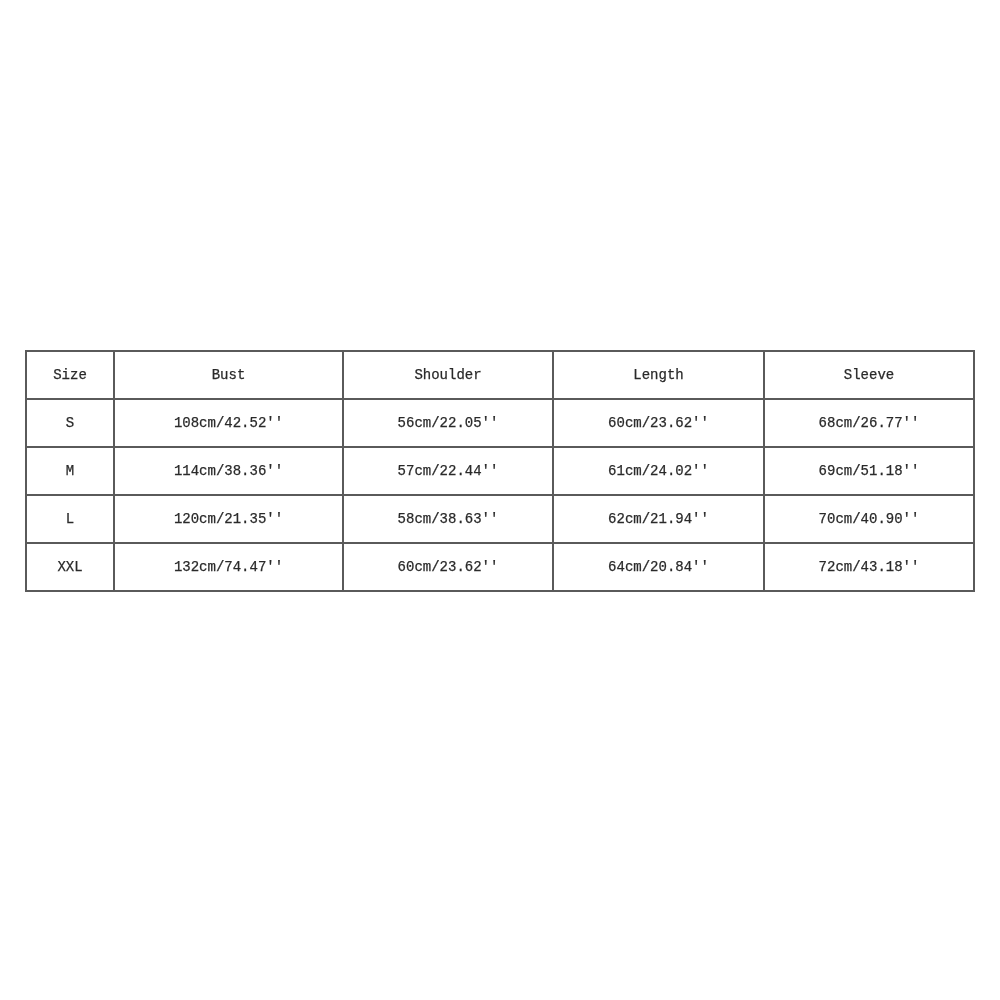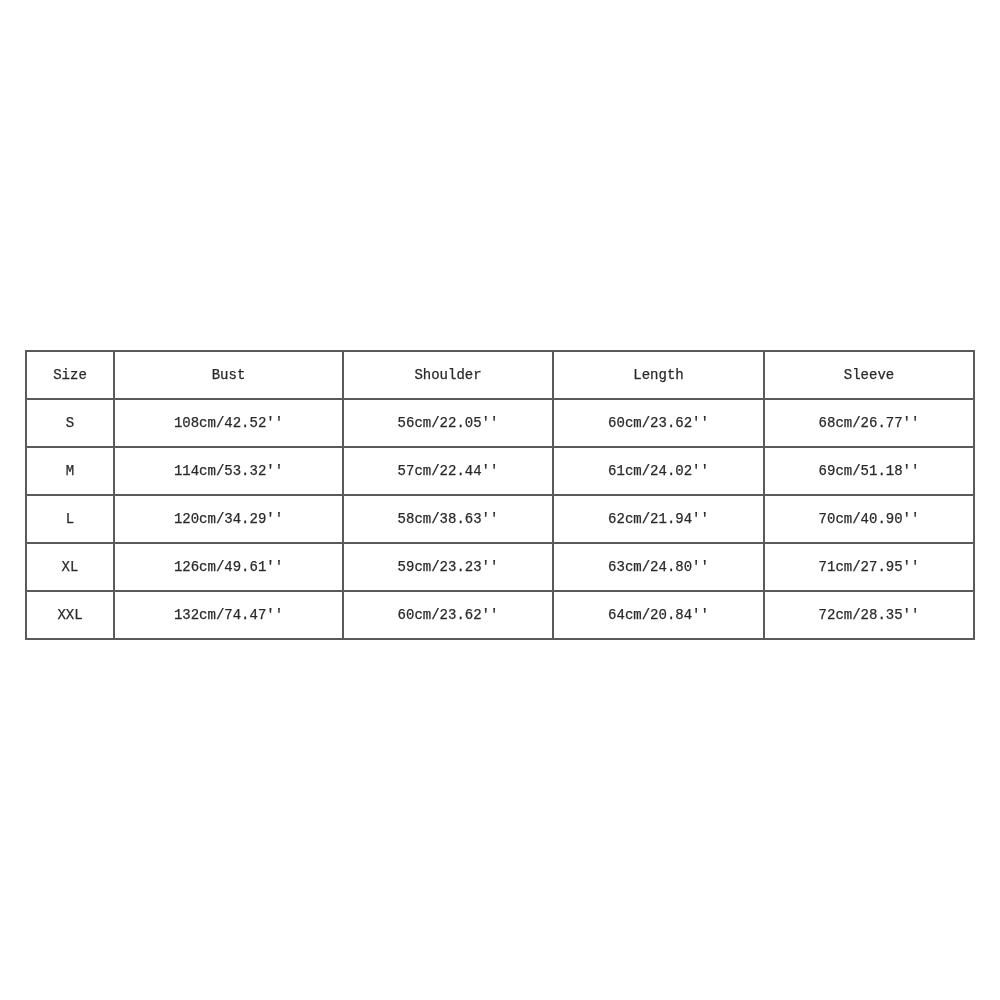--- a/index.html
+++ b/index.html
@@ -53,40 +53,33 @@
   <tbody>
     <tr>
       <td>S</td>
       <td>108cm/42.52''</td>
       <td>56cm/22.05''</td>
       <td>60cm/23.62''</td>
       <td>68cm/26.77''</td>
     </tr>
     <tr>
       <td>M</td>
-      <td>114cm/53.32''</td>
+      <td>114cm/38.36''</td>
       <td>57cm/22.44''</td>
       <td>61cm/24.02''</td>
       <td>69cm/51.18''</td>
     </tr>
     <tr>
       <td>L</td>
-      <td>120cm/34.29''</td>
+      <td>120cm/21.35''</td>
       <td>58cm/38.63''</td>
       <td>62cm/21.94''</td>
       <td>70cm/40.90''</td>
-    </tr>
-    <tr>
-      <td>XL</td>
-      <td>126cm/49.61''</td>
-      <td>59cm/23.23''</td>
-      <td>63cm/24.80''</td>
-      <td>71cm/27.95''</td>
     </tr>
     <tr>
       <td>XXL</td>
       <td>132cm/74.47''</td>
       <td>60cm/23.62''</td>
       <td>64cm/20.84''</td>
-      <td>72cm/28.35''</td>
+      <td>72cm/43.18''</td>
     </tr>
   </tbody>
 </table>
 
 </body></html>

